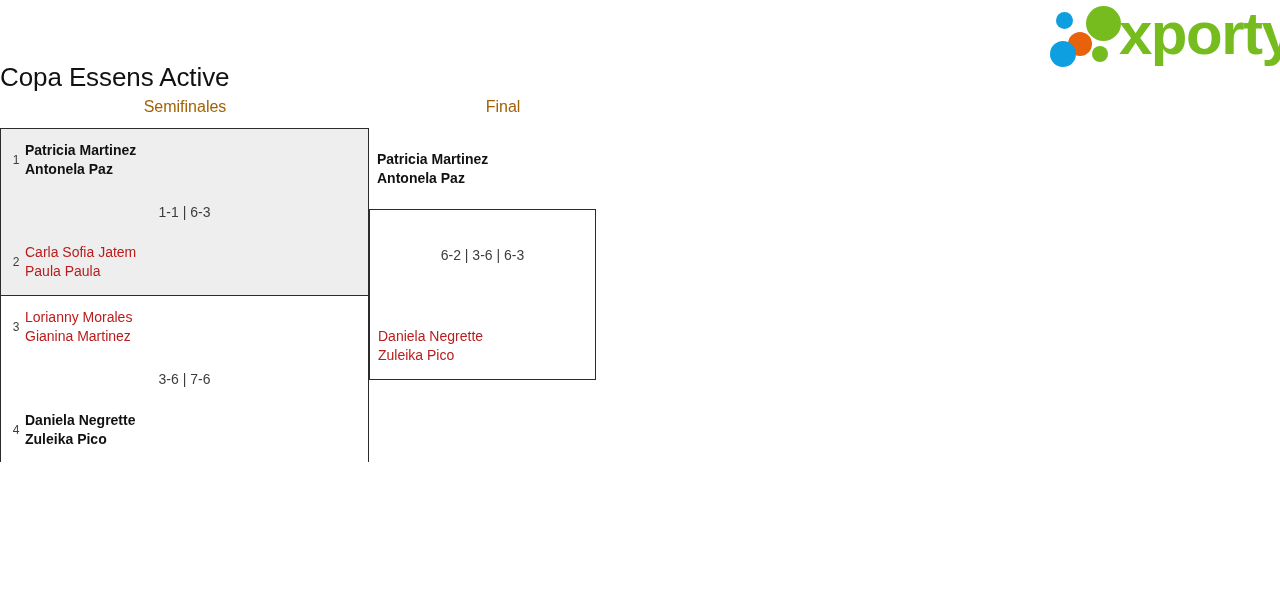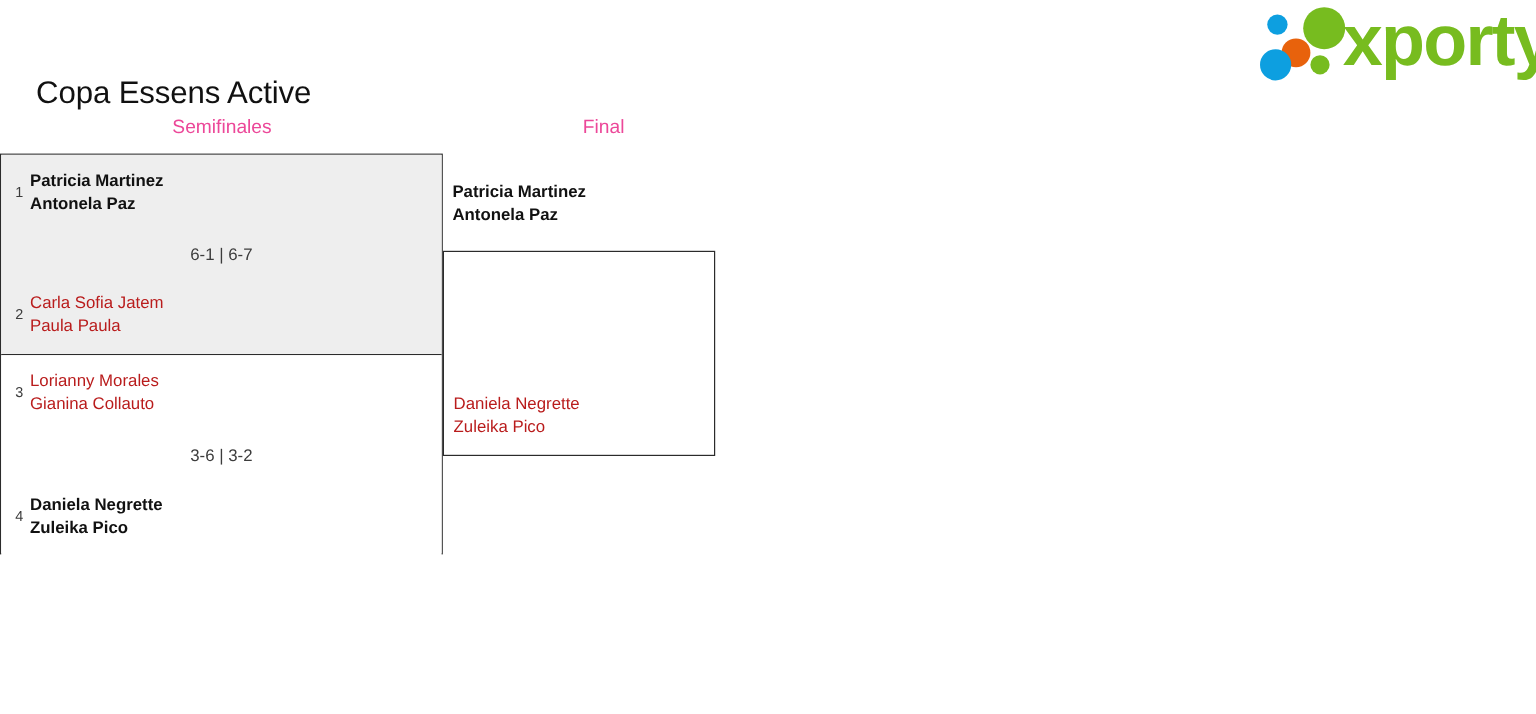--- a/index.html
+++ b/index.html
@@ -28,21 +28,21 @@
     position: absolute;
     left: 0px;
     top: 0px;
     font-size: 26px;
     line-height: 31px;
     font-weight: 400;
     color: #111111;
     letter-spacing: -0.1px;
     white-space: pre;
   }
-  #title-line-1, #title-line-2 { display: block; padding-left: 30px; }
+  #title-line-1, #title-line-2 { display: block; }
 
   
   #brand-logo {
     position: absolute;
     left: 1050px;
     top: 6px;
     width: 225px;
     height: 62px;
   }
   #logo-dots {
@@ -68,21 +68,21 @@
   }
 
   
   #bracket { position: absolute; left: 0; top: 0; width: 1280px; height: 595px; }
 
   .round-header {
     position: absolute;
     font-size: 16px;
     line-height: 20px;
     font-weight: 400;
-    color: #ec4899;
+    color: #a16207;
     text-align: center;
     white-space: nowrap;
   }
   #round-header-semifinals { left: 0px;   top: 97px; width: 370px; }
   #round-header-final      { left: 390px; top: 97px; width: 226px; }
 
   
   #round-semifinals {
     position: absolute;
     left: 0px;
@@ -223,39 +223,39 @@
   <div id="round-semifinals">
 
     <div class="match" id="match-sf-1">
       <div class="competitor top">
         <span class="seed">1</span>
         <span class="names winner">
           <span class="name-line">Patricia Martinez</span>
           <span class="name-line">Antonela Paz</span>
         </span>
       </div>
-      <div class="match-score">6-1 | 6-7</div>
+      <div class="match-score">1-1 | 6-3</div>
       <div class="competitor bottom">
         <span class="seed">2</span>
         <span class="names">
           <span class="name-line">Carla Sofia Jatem</span>
           <span class="name-line">Paula Paula</span>
         </span>
       </div>
     </div>
 
     <div class="match" id="match-sf-2">
       <div class="competitor top">
         <span class="seed">3</span>
         <span class="names">
           <span class="name-line">Lorianny Morales</span>
-          <span class="name-line">Gianina Collauto</span>
-        </span>
-      </div>
-      <div class="match-score">3-6 | 3-2</div>
+          <span class="name-line">Gianina Martinez</span>
+        </span>
+      </div>
+      <div class="match-score">3-6 | 7-6</div>
       <div class="competitor bottom">
         <span class="seed">4</span>
         <span class="names winner">
           <span class="name-line">Daniela Negrette</span>
           <span class="name-line">Zuleika Pico</span>
         </span>
       </div>
     </div>
 
   </div>
@@ -263,20 +263,21 @@
   <div id="round-final">
 
     <div id="match-final-winner">
       <span class="names winner">
         <span class="name-line">Patricia Martinez</span>
         <span class="name-line">Antonela Paz</span>
       </span>
     </div>
 
     <div id="match-final-box">
+      <div id="final-score">6-2 | 3-6 | 6-3</div>
       <div id="match-final-loser">
         <span class="names">
           <span class="name-line">Daniela Negrette</span>
           <span class="name-line">Zuleika Pico</span>
         </span>
       </div>
     </div>
 
   </div>
 

